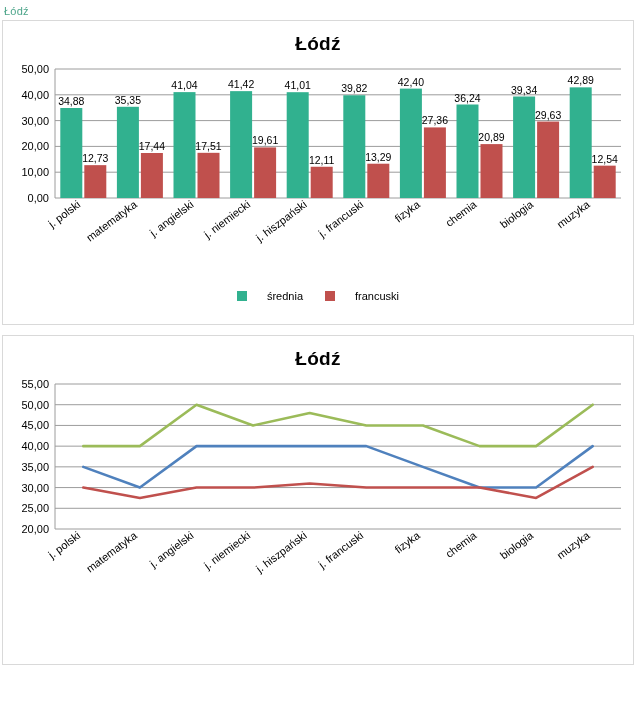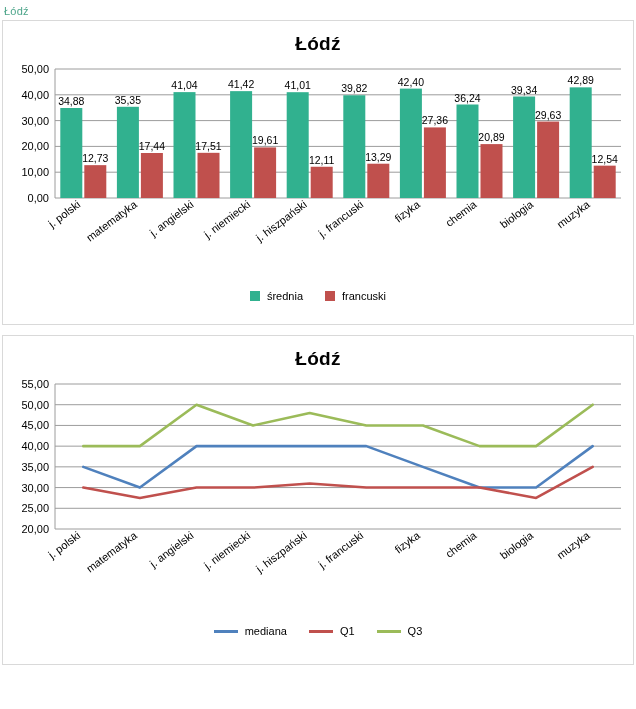--- a/index.html
+++ b/index.html
@@ -34,21 +34,21 @@
   }
   .plot-wrap{position:relative;}
   .svg-holder{display:block;}
   .legend{
     display:flex;
     justify-content:center;
     align-items:center;
     gap:22px;
     font-size:11px;
   }
-  .legend-item{display:flex;align-items:center;gap:7px;}
+  .legend-item{display:flex;align-items:center;gap:20px;}
   .legend-swatch{width:10px;height:10px;display:inline-block;}
   .legend-line{width:24px;height:3px;display:inline-block;}
   text{font-family:"Liberation Sans", sans-serif;}
 </style>
 </head>
 <body>
 
 <div class="page-label">Łódź</div>
 
 <div class="chart-card" id="chart1">
@@ -161,27 +161,13 @@
         <text x="191.5" y="167" font-size="11" fill="#000" text-anchor="end" transform="rotate(-37 191.5 167)">j. angielski</text>
         <text x="248.10000000000002" y="167" font-size="11" fill="#000" text-anchor="end" transform="rotate(-37 248.10000000000002 167)">j. niemiecki</text>
         <text x="304.7" y="167" font-size="11" fill="#000" text-anchor="end" transform="rotate(-37 304.7 167)">j. hiszpański</text>
         <text x="361.3" y="167" font-size="11" fill="#000" text-anchor="end" transform="rotate(-37 361.3 167)">j. francuski</text>
         <text x="417.90000000000003" y="167" font-size="11" fill="#000" text-anchor="end" transform="rotate(-37 417.90000000000003 167)">fizyka</text>
         <text x="474.5" y="167" font-size="11" fill="#000" text-anchor="end" transform="rotate(-37 474.5 167)">chemia</text>
         <text x="531.1" y="167" font-size="11" fill="#000" text-anchor="end" transform="rotate(-37 531.1 167)">biologia</text>
         <text x="587.7" y="167" font-size="11" fill="#000" text-anchor="end" transform="rotate(-37 587.7 167)">muzyka</text>
       </svg>
   </div>
-  <div class="legend" id="legend-line">
-      <div class="legend-item">
-        <span class="legend-line" style="background: rgb(79, 129, 189);"></span>
-        <span>mediana</span>
-      </div>
-      <div class="legend-item">
-        <span class="legend-line" style="background: rgb(192, 80, 77);"></span>
-        <span>Q1</span>
-      </div>
-      <div class="legend-item">
-        <span class="legend-line" style="background: rgb(155, 187, 89);"></span>
-        <span>Q3</span>
-      </div>
-    </div>
 </div>
 
 </body></html>

